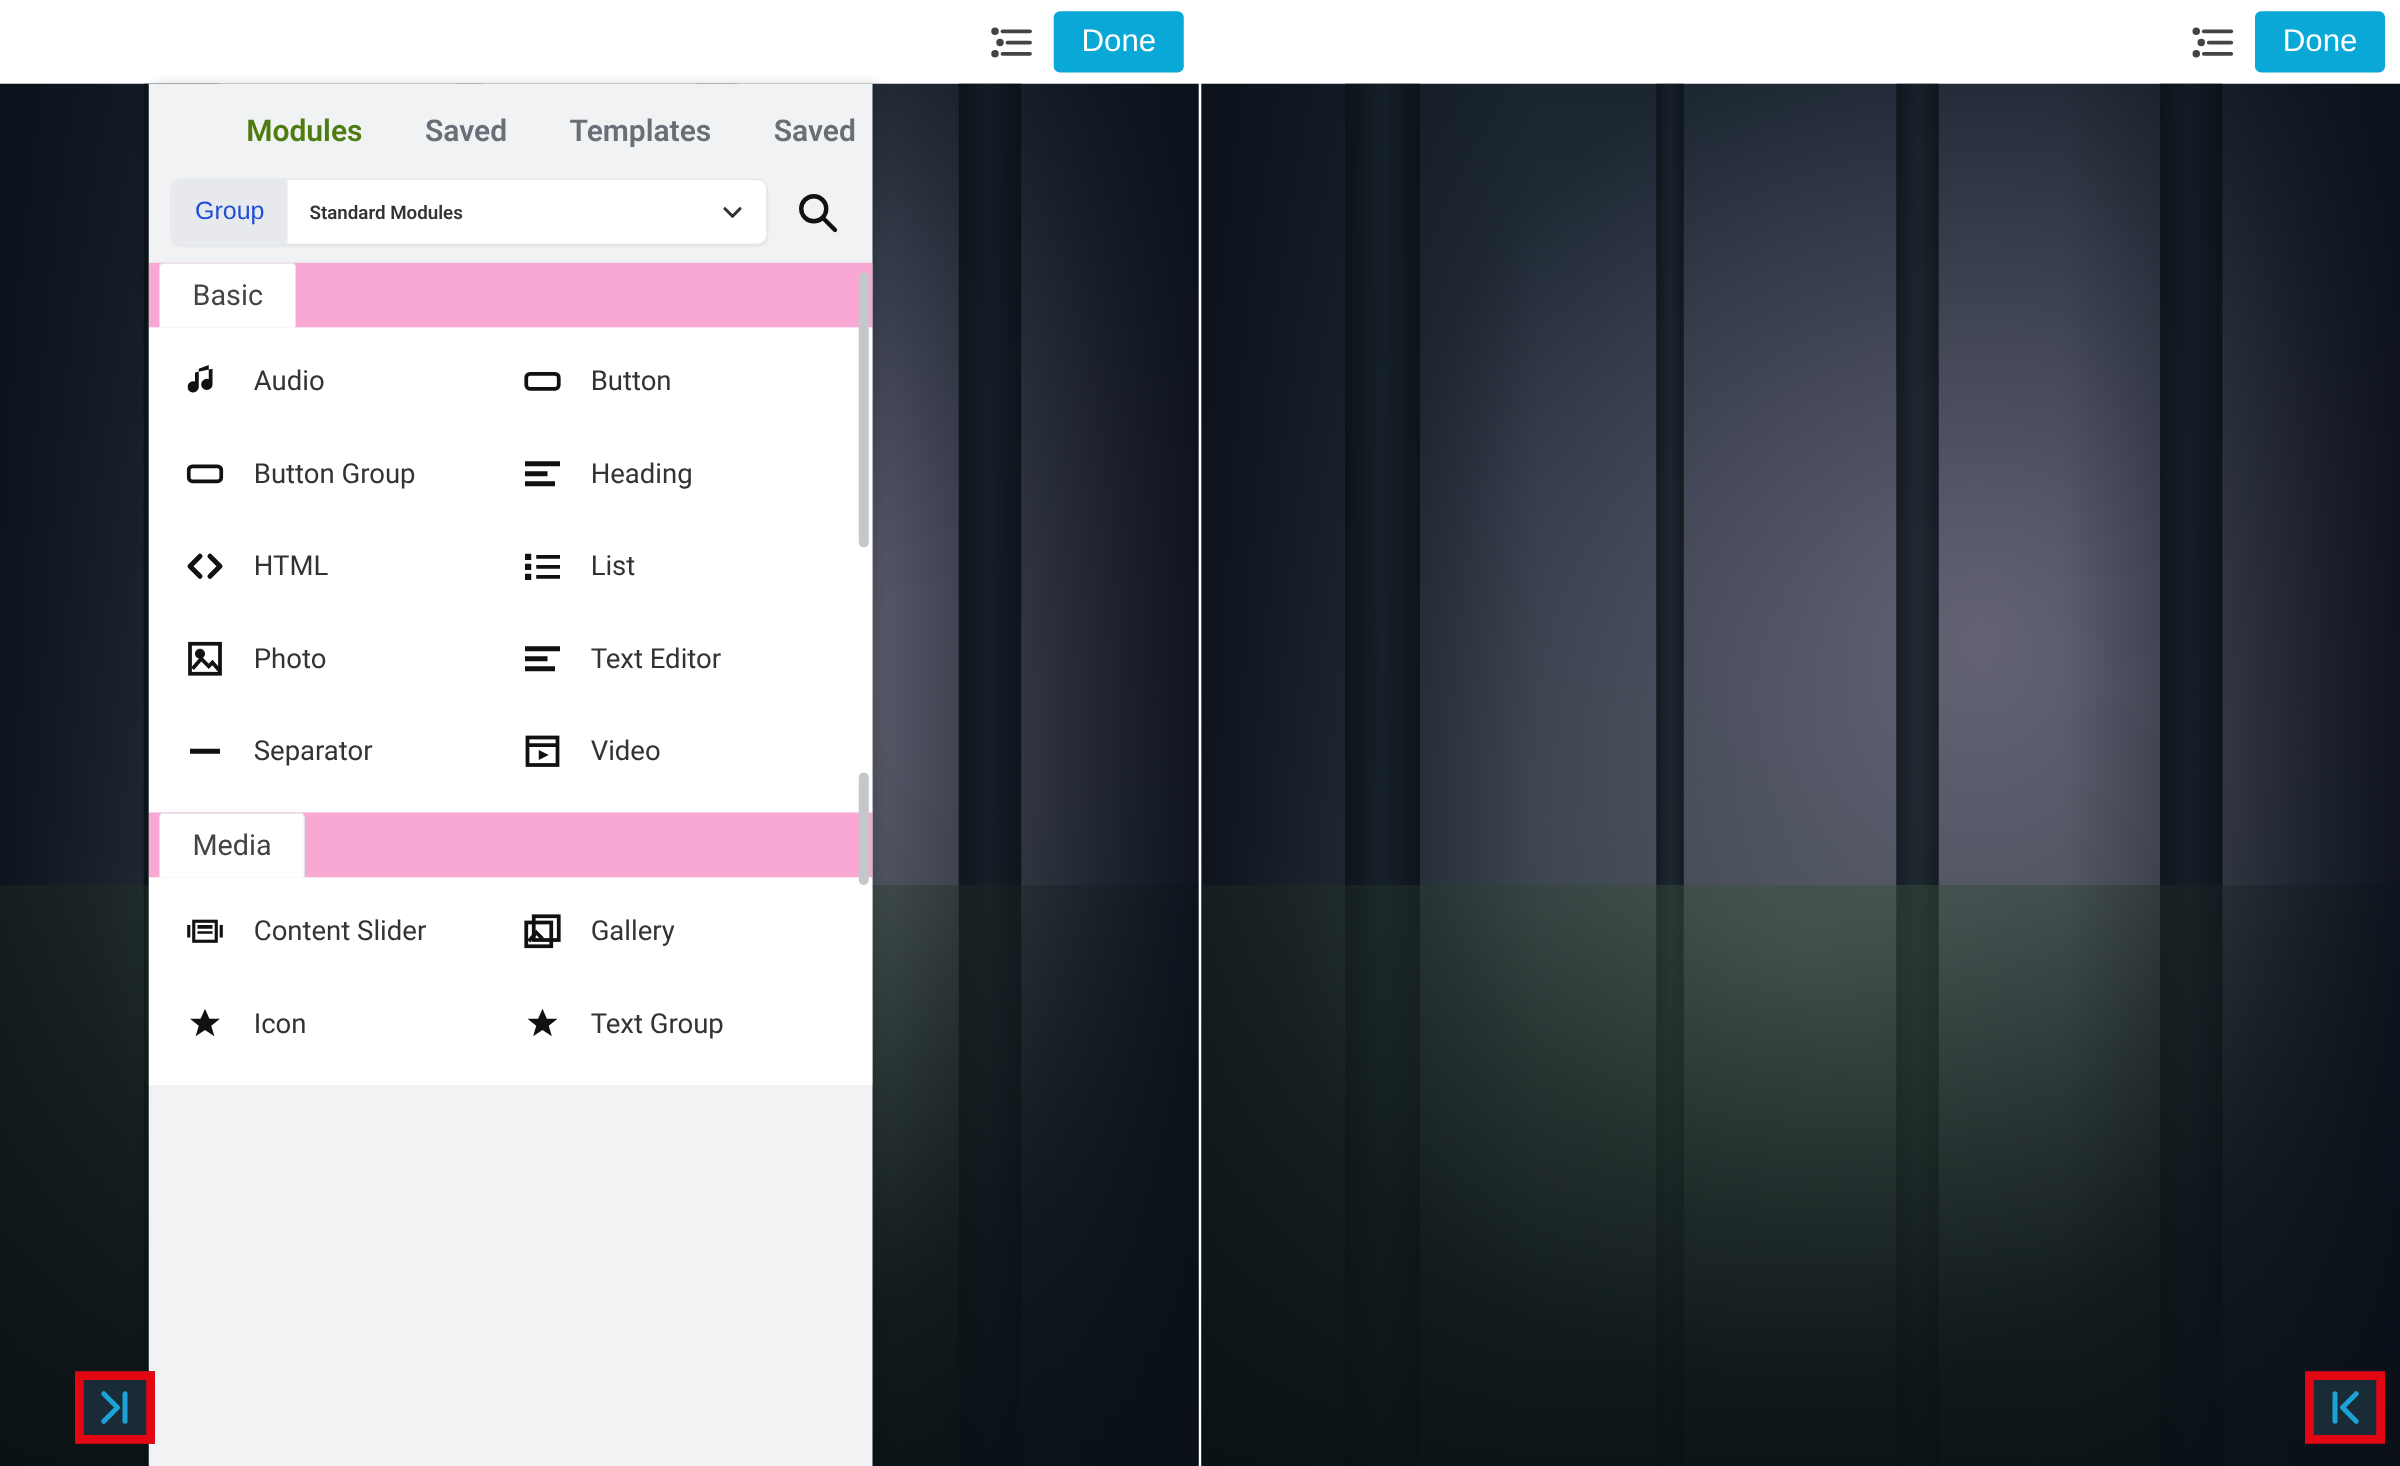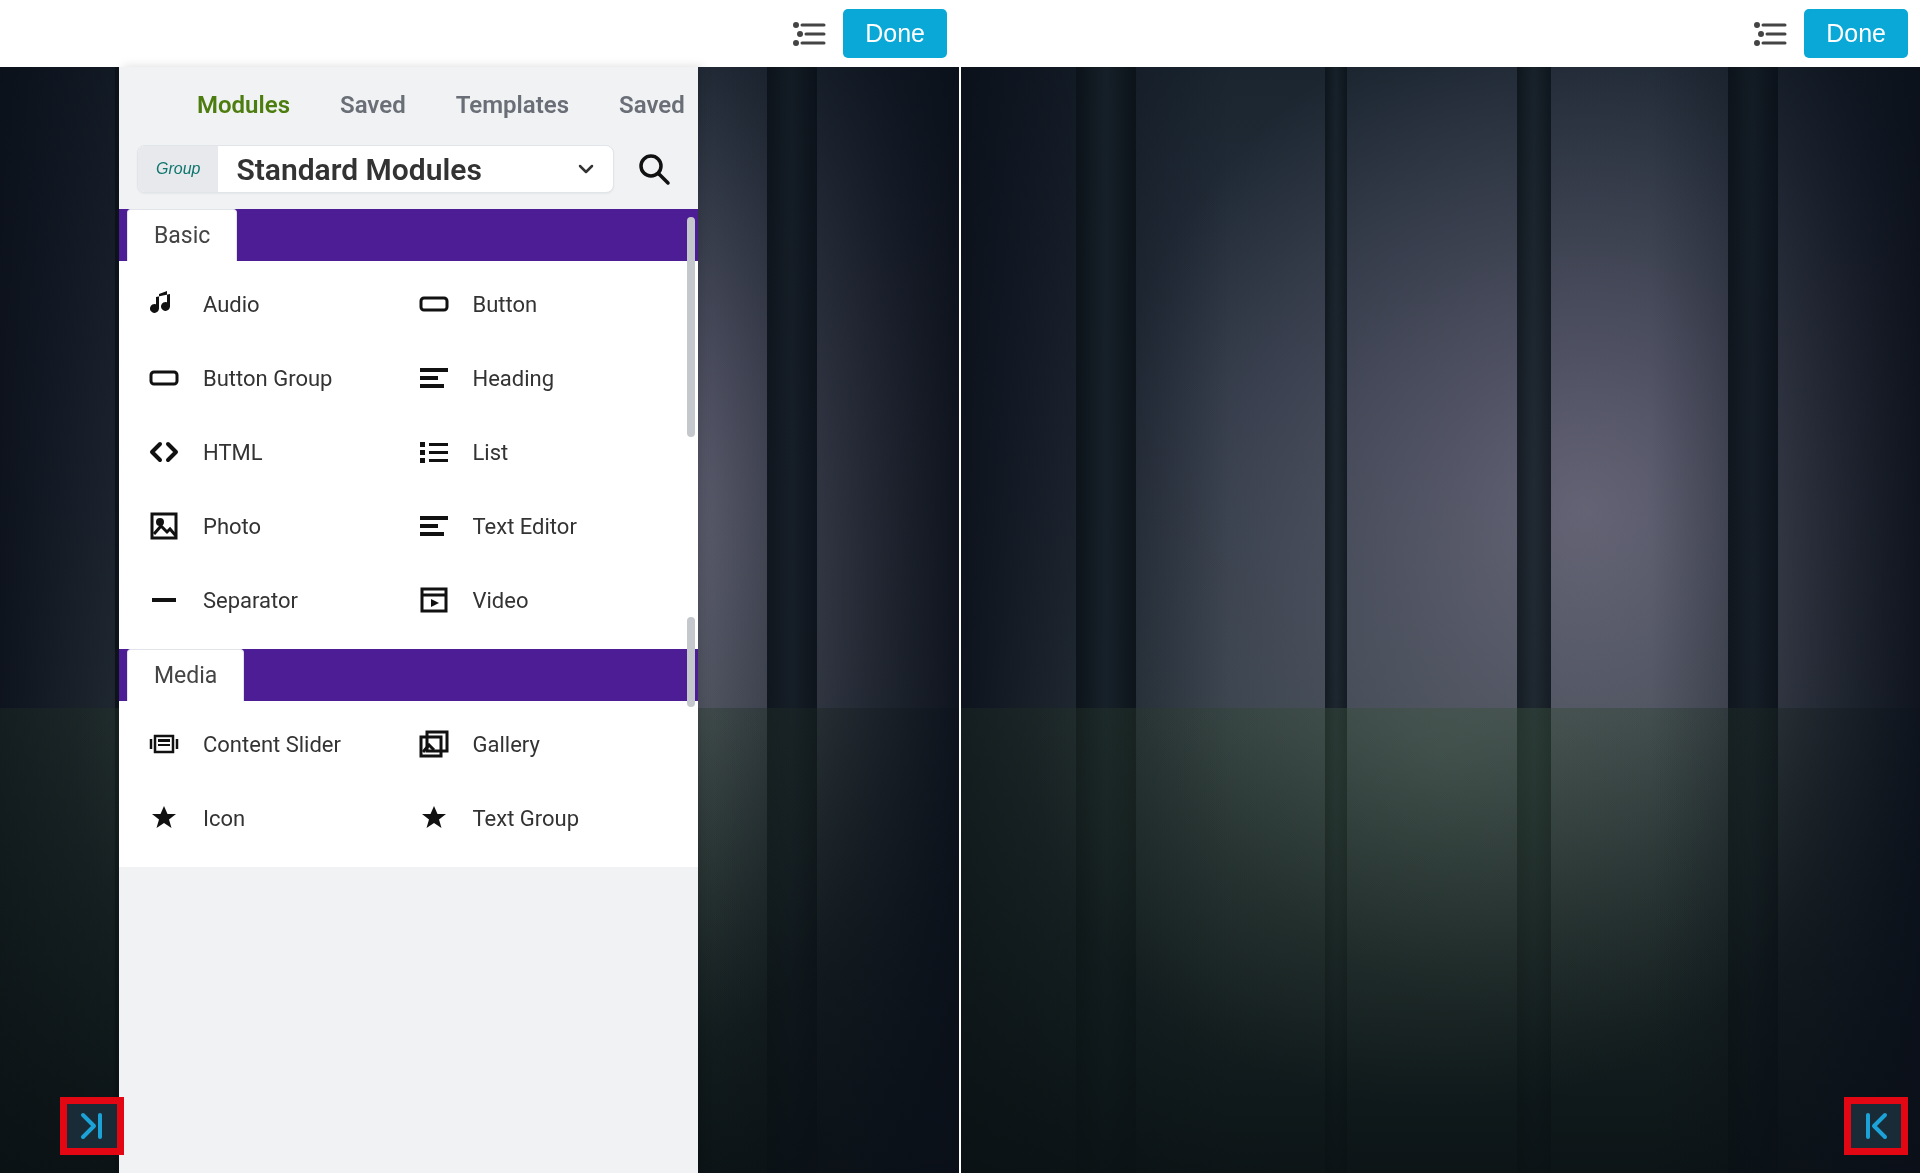--- a/index.html
+++ b/index.html
@@ -128,51 +128,50 @@
   display:flex;
   border:1px solid #e1e4e8;
   border-radius:8px;
   overflow:hidden;
   flex:1;
   background:#fff;
   box-shadow: 0 1px 2px rgba(0,0,0,0.05);
 }
 .group-btn {
   background: #e7e9ec;
-  color: #0f766e;
-  font-size: 16px;
+  color: #1d4ed8;
+  font-size: 20px;
   padding: 14px 18px;
   border:none;
   cursor:pointer;
-  font-style:italic;
 }
 .dropdown {
   flex:1;
   display:flex;
   align-items:center;
   justify-content:space-between;
   padding: 0 18px;
-  font-size: 30px;
+  font-size: 15px;
   font-weight:600;
   color:#333;
   cursor:pointer;
 }
 .search-icon {
   width:52px; height:52px;
   display:flex; align-items:center; justify-content:center;
   margin-left:14px;
   cursor:pointer;
 }
 .panel-scroll {
   position:relative;
   flex:1;
   overflow-y:hidden;
 }
 .section-header {
-  background:#4c1d95;
+  background:#f9a8d4;
   padding: 0;
   display:flex;
   text-align:center;
 }
 .section-tab{
   background:#fff;
   border:1px solid #e1e4e8;
   border-bottom:none;
   padding:12px 26px;
   font-size:23px;

